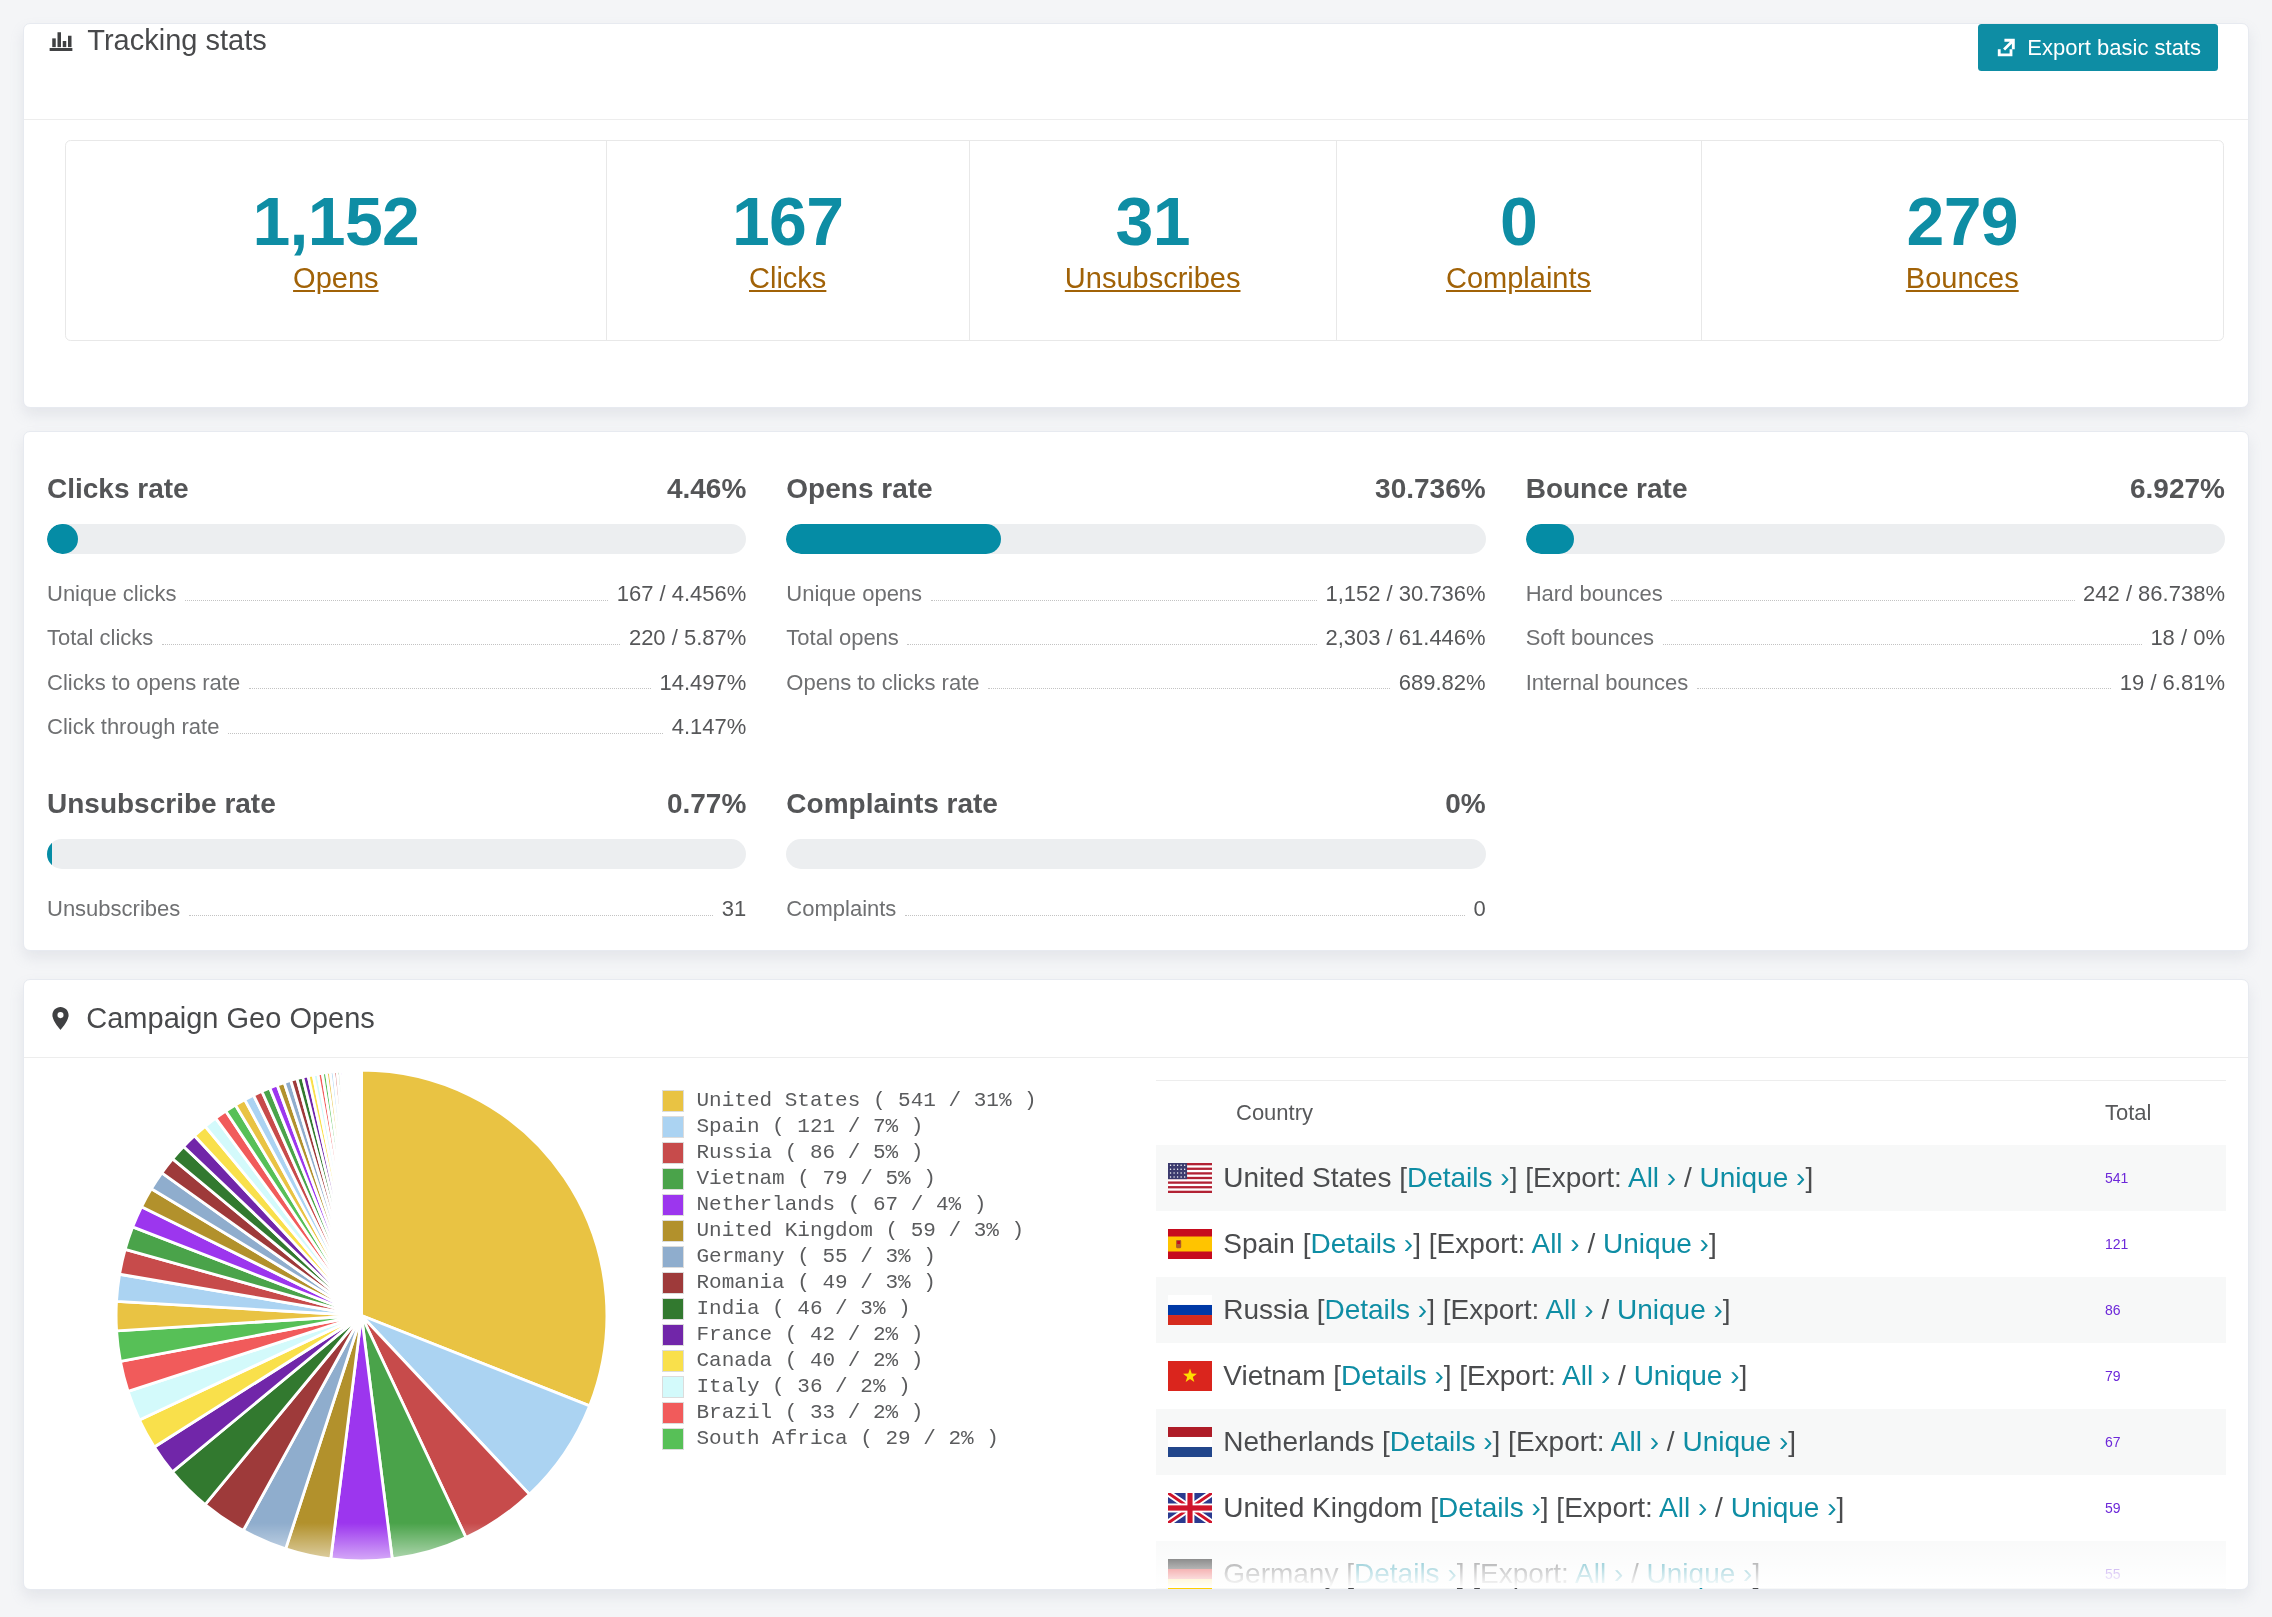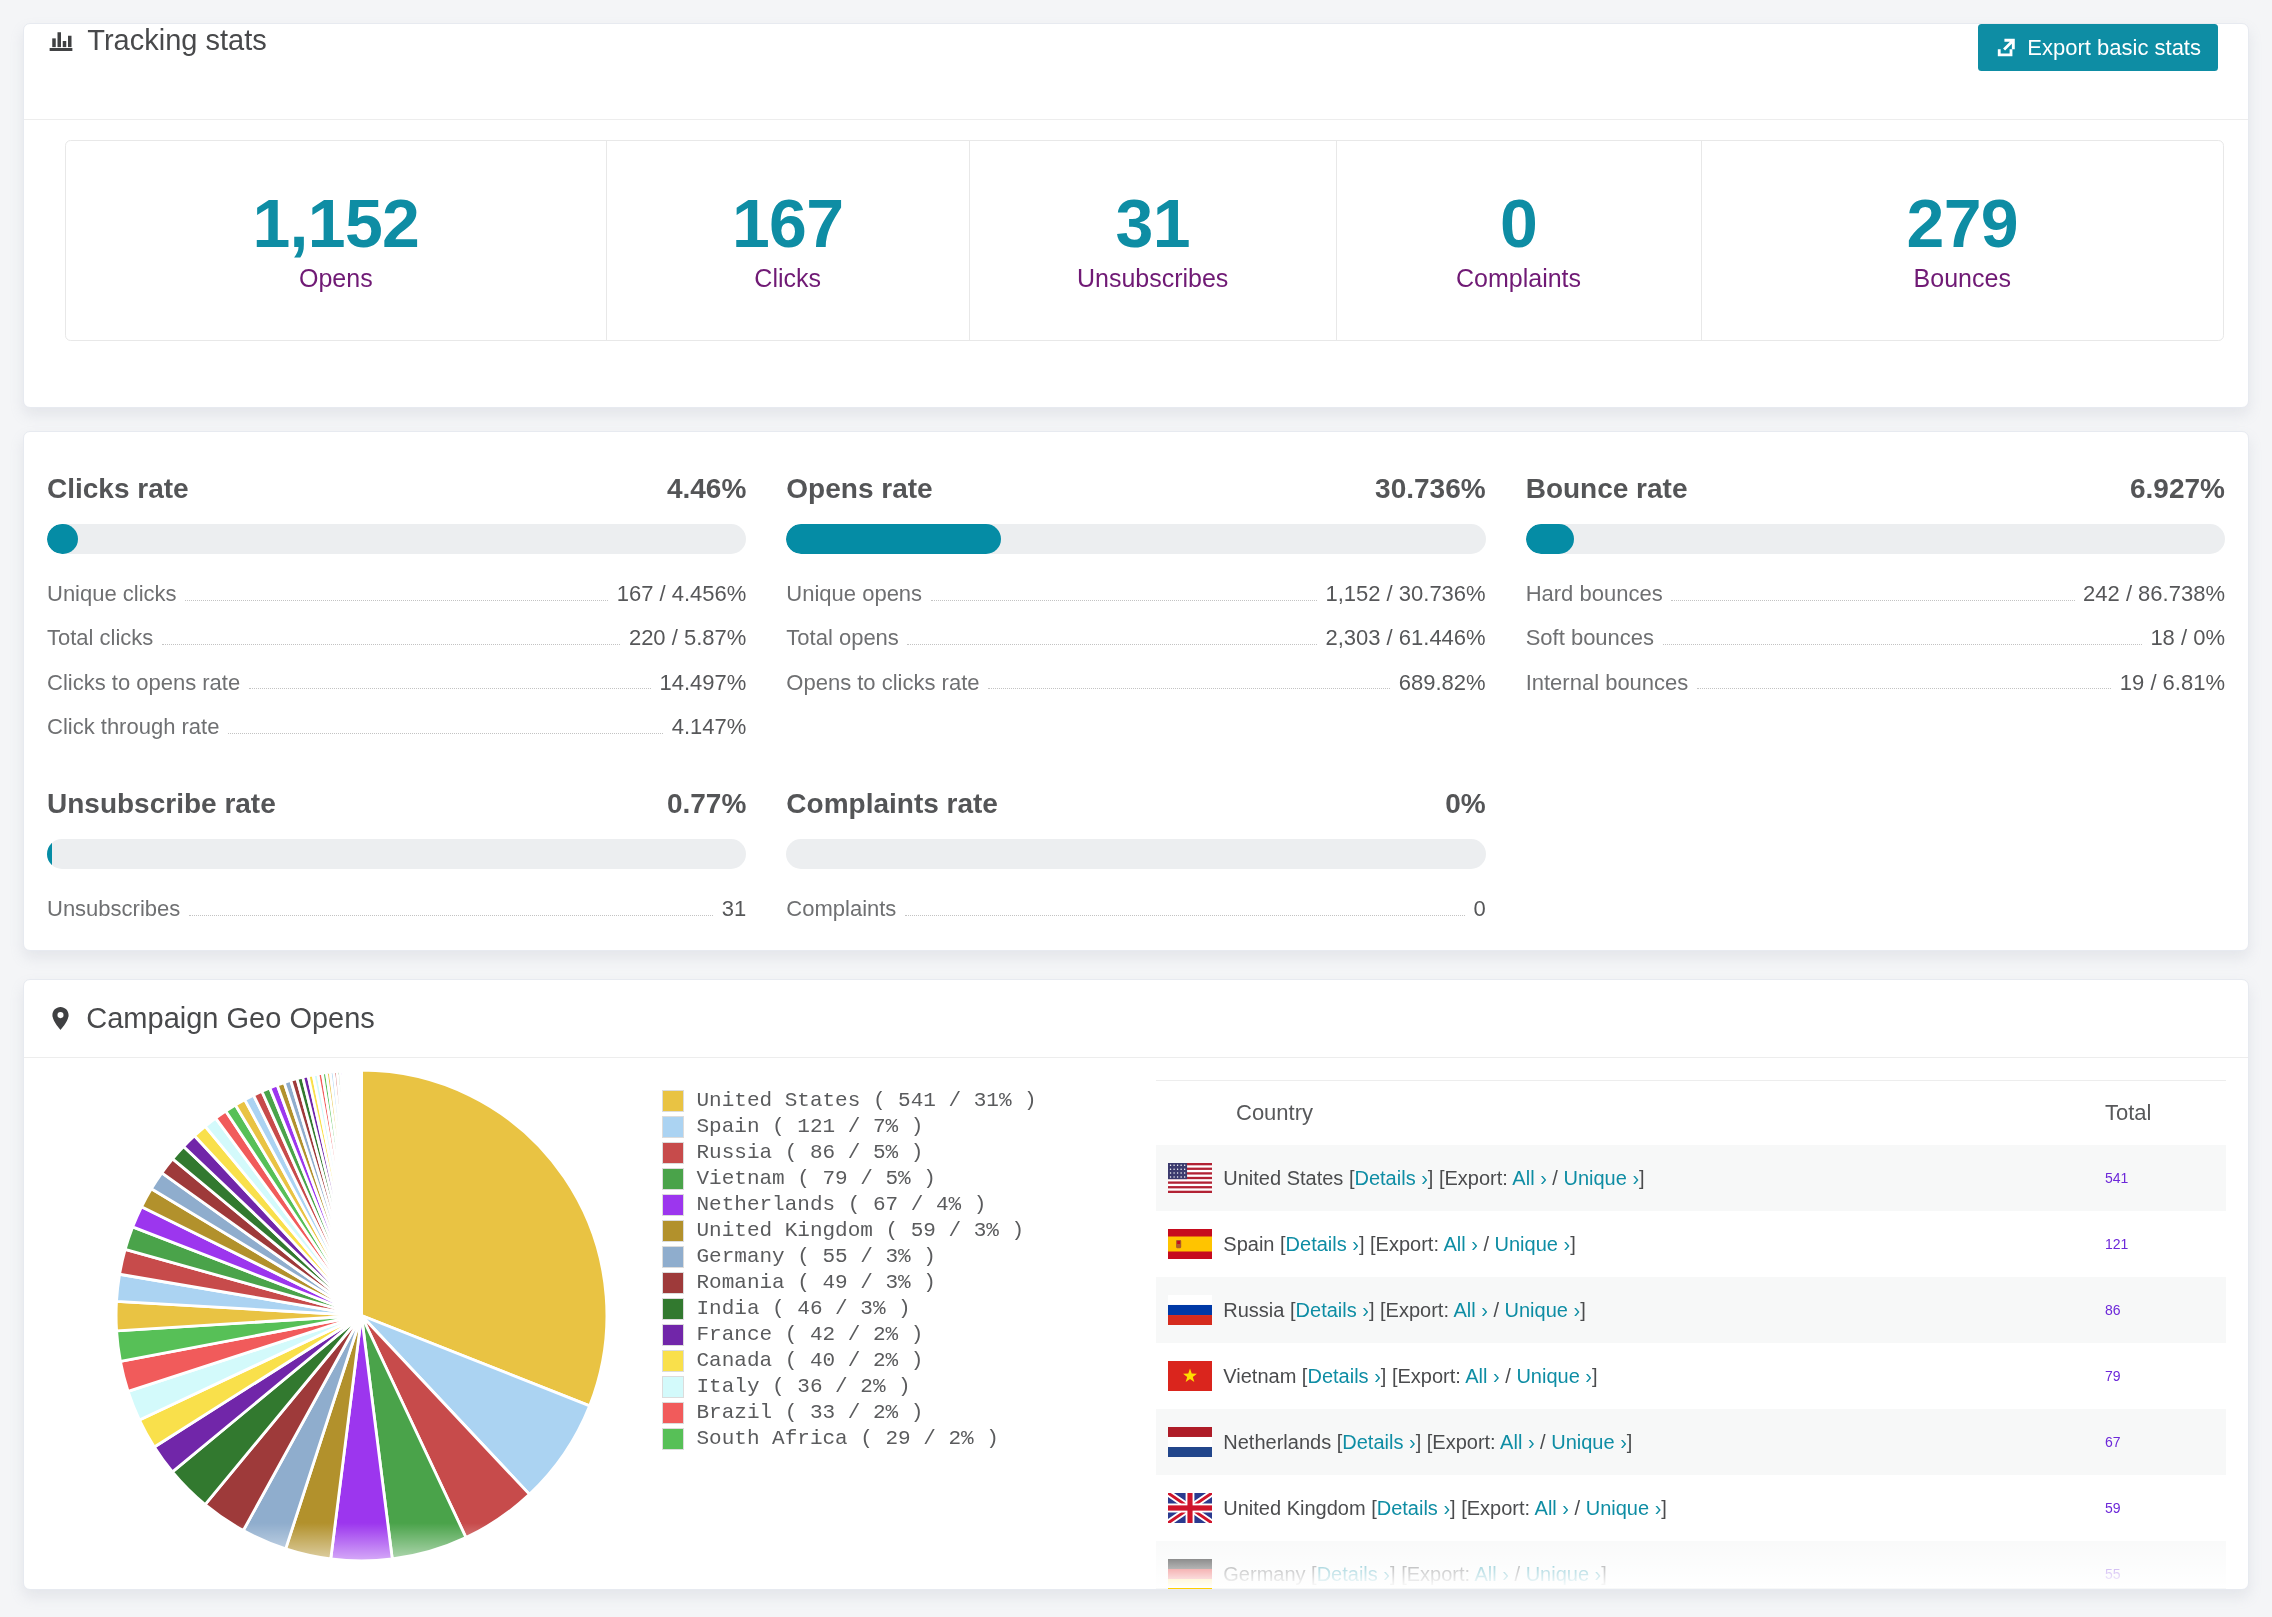--- a/index.html
+++ b/index.html
@@ -16,21 +16,21 @@
     border:none;border-radius:3.5px;font-family:inherit;font-size:22px;padding:10.6px 17px;cursor:pointer;}
   .summary-box{position:absolute;left:41px;right:24px;top:116px;height:199px;
     border:0.7px solid #e8e8e8;border-radius:5.6px;display:flex;overflow:hidden;}
   .sum-cell{display:flex;flex-direction:column;align-items:center;justify-content:center;
     border-right:0.7px solid #e8e8e8;}
   .sum-cell:last-child{border-right:none;}
   .sum-cell:nth-child(1){flex:1.49;} .sum-cell:nth-child(2){flex:1;}
   .sum-cell:nth-child(3){flex:1.01;} .sum-cell:nth-child(4){flex:1.005;}
   .sum-cell:nth-child(5){flex:1.44;}
   .sum-value{font-size:68px;font-weight:700;color:#0e8da4;line-height:1.05;letter-spacing:-0.7px;}
-  .sum-label{font-size:25px;color:#701a75;margin-top:4.2px;}
+  .sum-label{font-size:29px;color:#a16207;margin-top:4.2px;text-decoration:underline;}
   
   .card-rates{margin-top:23px;height:520px;}
   .rates-grid{display:grid;grid-template-columns:repeat(3,1fr);column-gap:40px;row-gap:48px;
     padding:41px 23px 0 23px;}
   .rate-head{display:flex;align-items:baseline;justify-content:space-between;}
   .rate-title,.rate-value{font-size:28px;font-weight:700;color:#545557;}
   .rate-track{margin-top:19px;height:30px;border-radius:15px;background:#eceef0;overflow:hidden;position:relative;}
   .rate-fill{position:absolute;left:0;top:0;bottom:0;background:#058ca5;border-radius:15px;}
   .rate-rows{margin-top:27px;}
   .rate-row{display:flex;align-items:flex-end;margin-top:18.4px;}
@@ -50,21 +50,21 @@
   .geo-table{position:absolute;left:1132px;right:22px;top:100px;border-top:0.7px solid #ededed;}
   .trow{display:grid;grid-template-columns:1fr 121px;align-items:center;}
   .thead{height:64px;}
   .thead .th{font-size:22px;color:#58595b;}
   .th-country{padding-left:80px;}
   .tbody-row{height:66px;}
   .tbody-row.stripe{background:#f7f8f8;}
   .cell-country{display:flex;align-items:center;padding-left:12px;min-width:0;}
   .flag{width:44px;height:30px;flex:none;margin-right:11.3px;display:inline-block;}
   .flag svg{width:44px;height:30px;display:block;}
-  .country-text{font-size:20px;color:#4b4c4e;white-space:nowrap;overflow:hidden;}
+  .country-text{font-size:28px;color:#4b4c4e;white-space:nowrap;overflow:hidden;}
   .lnk{color:#0e8da4;cursor:pointer;}
   .cell-total{font-size:14px;color:#6d28d9;}
   .geo-fade{position:absolute;left:0.7px;right:0.7px;bottom:0.7px;height:65px;
     background:linear-gradient(180deg,rgba(255,255,255,0) 0%,#fff 100%);
     border-radius:0 0 7px 7px;pointer-events:none;}
   .icon{display:inline-flex;align-items:center;}
 </style>
 </head>
 <body>
 

